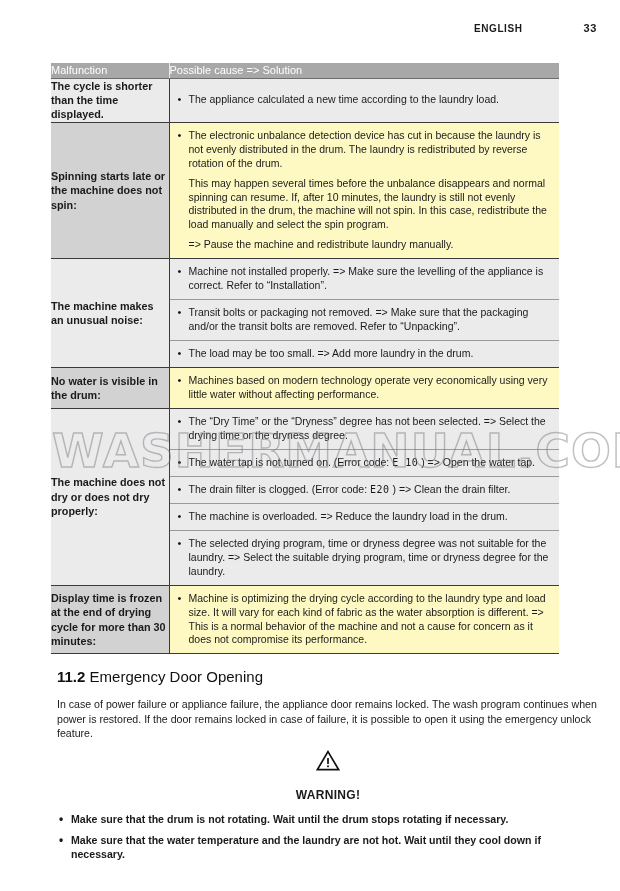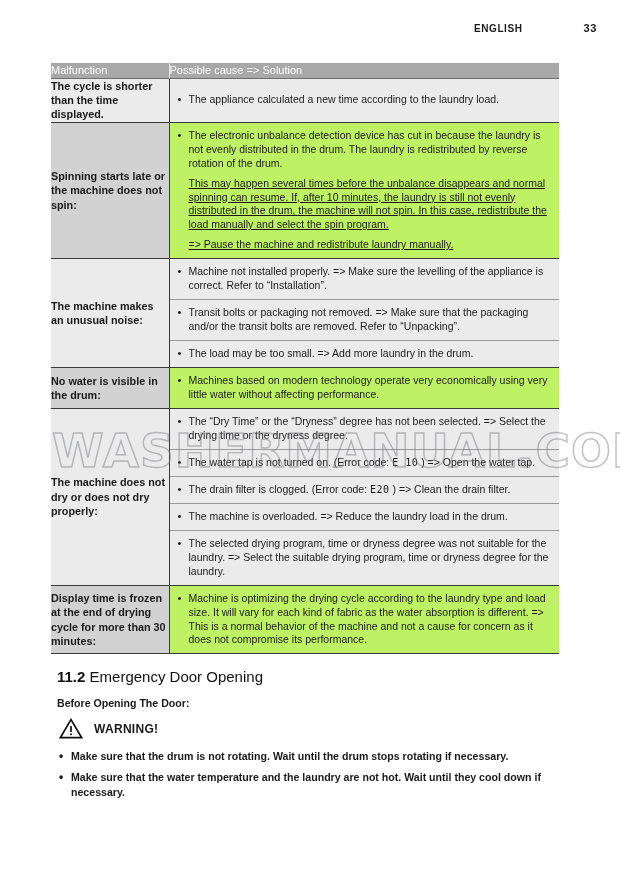--- a/index.html
+++ b/index.html
@@ -76,38 +76,38 @@
     border-right:1.4px solid #3a3a3a;
     vertical-align:middle;
   }
   .c-right{
     padding:0;
     vertical-align:middle;
   }
   .rowA .c-left{ background:#ebebeb; }
   .rowA .c-right{ background:#ebebeb; }
   .rowB .c-left{ background:#d2d2d2; }
-  .rowB .c-right{ background:#bef264; }
+  .rowB .c-right{ background:#fef9c3; }
 
   tr.band > td{ border-bottom:1.4px solid #3a3a3a; }
   .subcell{ padding:6px 10px 6px 8px; }
   .subcell + .subcell{ border-top:1px solid #9a9a9a; }
 
   ul.bl{ margin:0; padding:0; list-style:none; }
   ul.bl li{
     position:relative;
     padding-left:11px;
     margin:0 0 0 0;
   }
   ul.bl li:before{
     content:"\2022";
     position:absolute; left:0; top:-1px;
     font-size:11px;
   }
-  p.pl{ margin:6px 0 0 11px;text-decoration:underline; }
+  p.pl{ margin:6px 0 0 11px; }
   p.pl:first-child{ margin-top:0; }
 
   .ecode{
     font-family:"DejaVu Sans Mono", monospace;
     font-size:10px;
     letter-spacing:.5px;
     border:0;
     display:inline-block;
     transform:scaleY(1.12);
   }
@@ -128,22 +128,23 @@
     margin:0;
     font-size:10.6px;
     line-height:1.38;
   }
   .before-lbl{
     margin:12px 0 0 0;
     font-size:10.6px;
     font-weight:bold;
   }
   .warn-row{
-    display:flex; align-items:center; gap:11px;
+    display:flex; align-items:center; gap:17px;
     margin:9px 0 0 2px;
+    flex-direction:column;
   }
   .warn-tri{ display:block; }
   .warn-txt{ font-size:12px; font-weight:bold; letter-spacing:.3px; }
 
   ul.warnlist{
     margin:10px 0 0 0; padding:0; list-style:none;
     font-size:10.6px; font-weight:bold; line-height:1.4;
   }
   ul.warnlist li{
     position:relative; padding-left:14px; margin-bottom:6px;
@@ -273,22 +274,22 @@
     </tbody>
   </table>
 </div>
 
 <div class="sect">
   <h2 class="sect-title">
     <b>11.2</b>
     <span>Emergency Door Opening</span>
   </h2>
 
-
-  <p class="before-lbl">Before Opening The Door:</p>
+  <p class="body">In case of power failure or appliance failure, the appliance door remains locked. The wash program continues when power is restored. If the door remains locked in case of failure, it is possible to open it using the emergency unlock feature.</p>
+
 
   <div class="warn-row">
     <svg class="warn-tri" width="24" height="21" viewBox="0 0 24 21">
       <path d="M12 1.6 L22.6 19.6 L1.4 19.6 Z" fill="none" stroke="#111" stroke-width="1.7" stroke-linejoin="miter"></path>
       <rect x="11.15" y="8.0" width="1.7" height="6.0" fill="#111"></rect>
       <rect x="11.15" y="15.4" width="1.7" height="1.8" fill="#111"></rect>
     </svg>
     <span class="warn-txt">WARNING!</span>
   </div>
 

